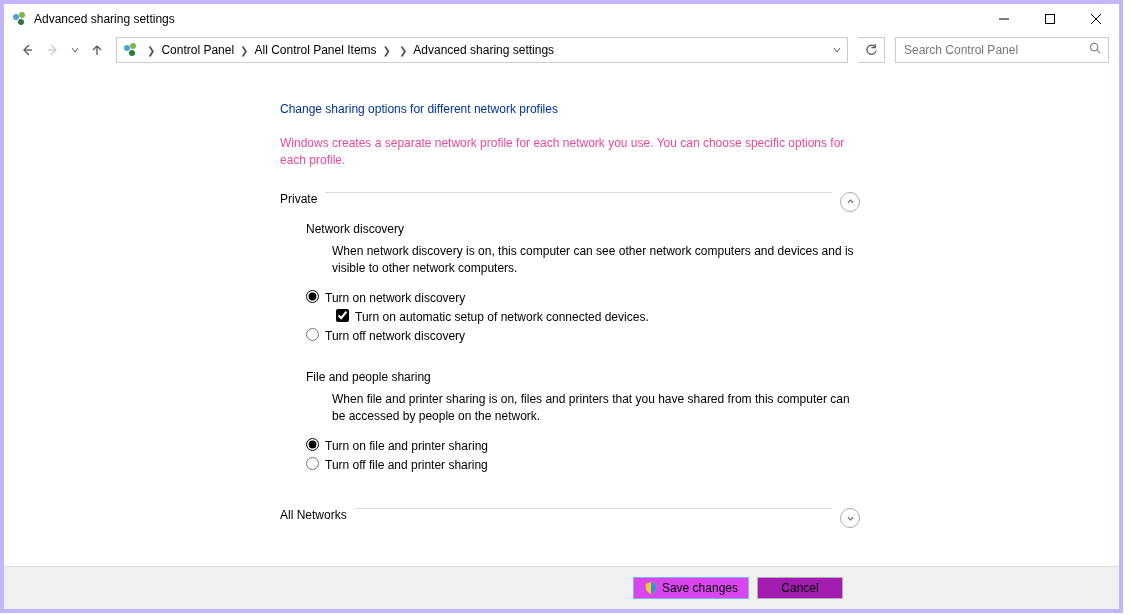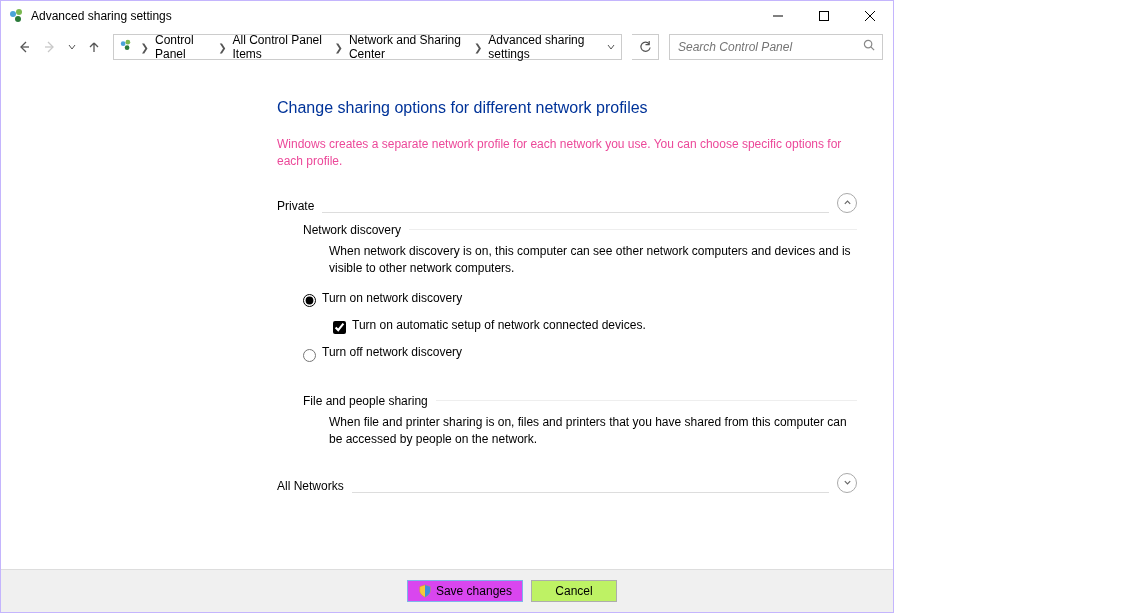--- a/index.html
+++ b/index.html
@@ -7,22 +7,22 @@
     padding: 0;
     font-family: "Segoe UI", Tahoma, sans-serif;
     font-size: 12px;
     color: #000;
     background: #fff;
     width: 1131px;
     height: 615px;
     overflow: hidden;
   }
   .window {
-    border: 1px solid #c4b5fd;
-    width: 894px;
+    border: 4px solid #c4b5fd;
+    width: 1123px;
     height: 613px;
     position: relative;
     display: flex;
     flex-direction: column;
     box-sizing: border-box;
   }
   
   .titlebar {
     height: 30px;
     display: flex;
@@ -123,51 +123,50 @@
     padding: 0 6px;
     color: #777;
   }
   .searchbox input {
     border: none;
     outline: none;
     flex: 1;
     font-family: inherit;
     font-size: 12px;
     color: #555;
-    font-style: italic;
   }
   .searchbox .search-icon { color: #888; }
 
   
   .content {
     flex: 1;
     overflow: auto;
     padding-top: 28px;
   }
   .panel {
     width: 580px;
     margin-left: 276px;
   }
   .page-title {
     color: #003399;
-    font-size: 16px;
+    font-size: 12px;
     font-weight: 400;
     margin-bottom: 10px;
   }
   .page-desc {
     font-size: 12px;
     line-height: 1.45;
     color: #ec4899;
     margin-bottom: 22px;
     margin-top: 19px;
   }
   .section-header {
     display: flex;
-    align-items: flex-end;
-    margin: 0 0;
+    align-items: flex-start;
+    margin: 8px 0;
   }
   .section-header .label {
     font-size: 12px;
     color: #000;
     padding-right: 8px;
   }
   .section-header .line {
     flex: 1;
     border-top: 1px solid #ddd;
     height: 0;
@@ -178,22 +177,23 @@
     height: 18px;
     border: 1px solid #aaa;
     border-radius: 50%;
     display: flex;
     align-items: center;
     justify-content: center;
     color: #666;
   }
   .sub-header {
     display: flex;
-    align-items: center;
+    align-items: flex-start;
     margin: 10px 0 6px 26px;
+    flex-direction: column;
   }
   .sub-header .label {
     font-size: 12px;
     padding-right: 8px;
   }
   .sub-header .line {
     flex: 1;
     border-top: 1px solid #eee;
     height: 0;
   }
@@ -201,22 +201,22 @@
     margin-left: 52px;
     font-size: 12px;
     line-height: 1.45;
   }
   .options {
     margin-top: 12px;
     margin-left: 26px;
   }
   .opt {
     display: flex;
-    align-items: flex-end;
-    margin: 10px 0;
+    align-items: flex-start;
+    margin: 2px 0;
   }
   .opt input[type=radio], .opt input[type=checkbox] {
     margin: 0 6px 0 0;
     width: 13px;
     height: 13px;
     accent-color: #000;
   }
   .opt.indent { margin-left: 30px; }
   .spacer12 { height: 12px; }
 
@@ -228,21 +228,21 @@
     display: flex;
     align-items: center;
     justify-content: flex-end;
     padding-right: 276px;
     gap: 8px;
   }
   .btn {
     min-width: 86px;
     height: 22px;
     border: 1px solid #adadad;
-    background: #bef264;
+    background: #a21caf;
     font-family: inherit;
     font-size: 12px;
     display: flex;
     align-items: center;
     justify-content: center;
     padding: 0 10px;
   }
   .btn.primary {
     background: #d946ef;
     border-color: #7eb4ea;
@@ -317,21 +317,20 @@
             <circle cx="4" cy="6" r="3" fill="#4aa3d8"></circle>
             <circle cx="10" cy="4" r="3" fill="#7ab84f"></circle>
             <circle cx="9" cy="11" r="3" fill="#2a7a3a"></circle>
           </svg>
       </span>
       <span class="crumb-sep">❯</span>
       <span class="crumb">Control Panel</span>
       <span class="crumb-sep">❯</span>
       <span class="crumb">All Control Panel Items</span>
       <span class="crumb-sep">❯</span>
-      <span class="crumb">Network and Sharing Center</span>
       <span class="crumb-sep">❯</span>
       <span class="crumb">Advanced sharing settings</span>
       <div class="addr-right">
         <div class="addr-dd">
           <svg width="8" height="8" viewBox="0 0 8 8">
               <path d="M1 2 L4 6 L7 2" fill="none" stroke="#555" stroke-width="1"></path>
             </svg>
         </div>
       </div>
     </div>
@@ -387,20 +386,30 @@
         </label>
       </div>
 
       <div class="spacer12"></div>
 
       <div class="sub-header">
         <span class="label">File and people sharing</span>
         <span class="line"></span>
       </div>
       <div class="sub-body">When file and printer sharing is on, files and printers that you have shared from this computer can be accessed by people on the network.</div>
+      <div class="sub-body options">
+        <label class="opt">
+          <input type="radio" name="fp" checked="" style="">
+          <span>Turn on file and printer sharing</span>
+        </label>
+        <label class="opt">
+          <input type="radio" name="fp" style="">
+          <span>Turn off file and printer sharing</span>
+        </label>
+      </div>
 
       <div class="spacer12"></div>
 
 
       <div class="spacer12"></div>
 
       <div class="section-header">
         <span class="label">All Networks</span>
         <span class="line"></span>
         <span class="chevron-circle">

